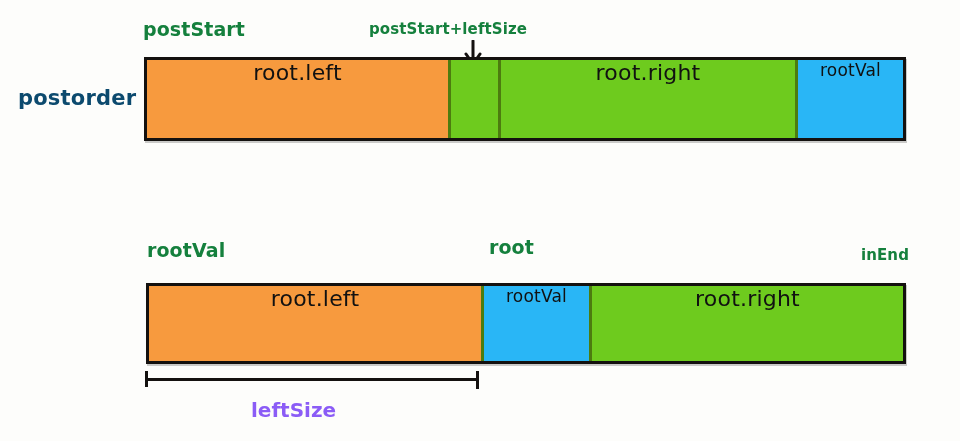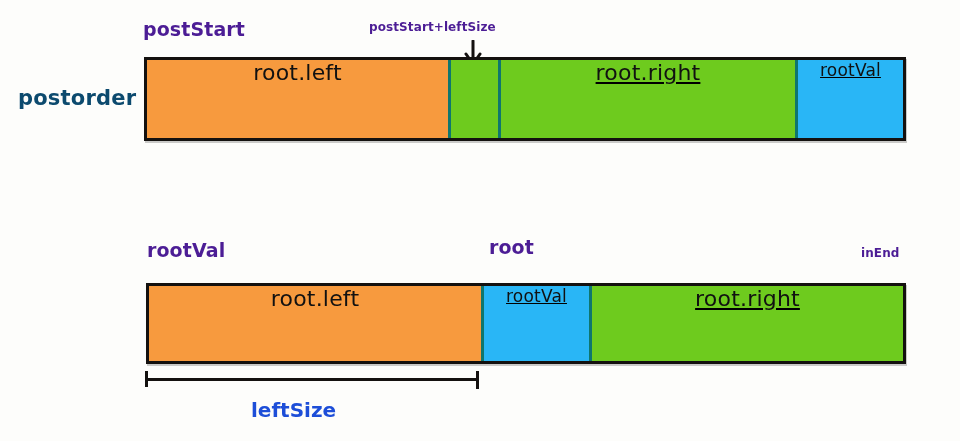--- a/index.html
+++ b/index.html
@@ -28,43 +28,43 @@
     font-weight: 700;
     color: #0c4a6e;
     letter-spacing: 0.2px;
     white-space: nowrap;
   }
 
   
   .bound-label {
     font-size: 19px;
     font-weight: 700;
-    color: #4c1d95;
+    color: #15803d;
     white-space: nowrap;
     letter-spacing: 0.1px;
   }
-  .bound-label.small { font-size: 12px; }
+  .bound-label.small { font-size: 15px; }
 
   
   .bar {
     position: absolute;
     display: flex;
     border: 3px solid #14110f;
     box-sizing: border-box;
     background: #fff;
     box-shadow: 1px 2px 0 rgba(0,0,0,0.20);
   }
   .seg {
     position: relative;
     display: flex;
     justify-content: center;
     box-sizing: border-box;
     overflow: hidden;
   }
-  .seg + .seg { border-left: 3px solid #0f766e; text-decoration: underline; }
+  .seg + .seg { border-left: 3px solid #4d7c0f; }
   .seg-text {
     font-size: 22px;
     color: #111;
     font-weight: 500;
     white-space: nowrap;
     letter-spacing: 0.2px;
   }
   .seg-text.sm { font-size: 17px; }
 
   
@@ -93,21 +93,21 @@
     background: #14110f;
     top: 0;
   }
   .bracket .tick.left { left: 0; }
   .bracket .tick.right { right: 0; height: 18px; }
 
   .bracket-label {
     position: absolute;
     font-size: 20px;
     font-weight: 700;
-    color: #1d4ed8;
+    color: #8b5cf6;
     white-space: nowrap;
   }
 </style>
 </head>
 <body>
 
 <div class="stage">
 
   <div class="abs bound-label" style="left:143px; top:18px;">postStart</div>
 

